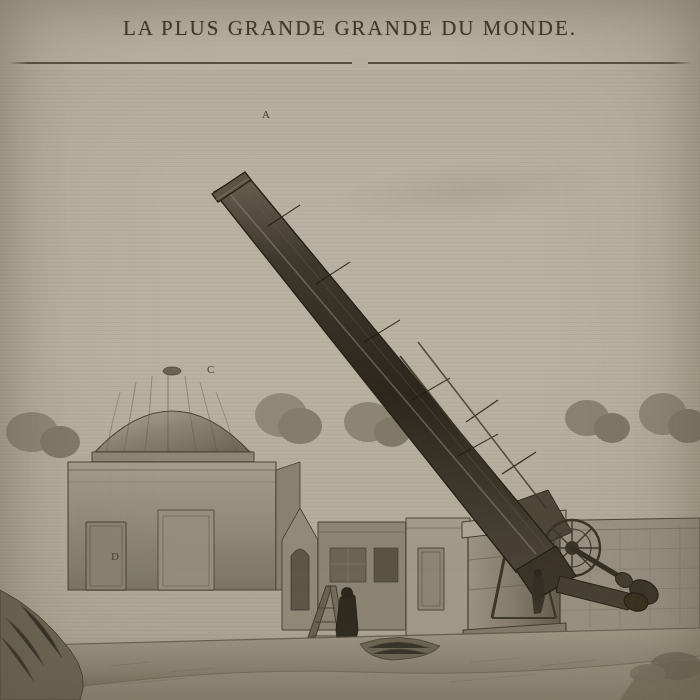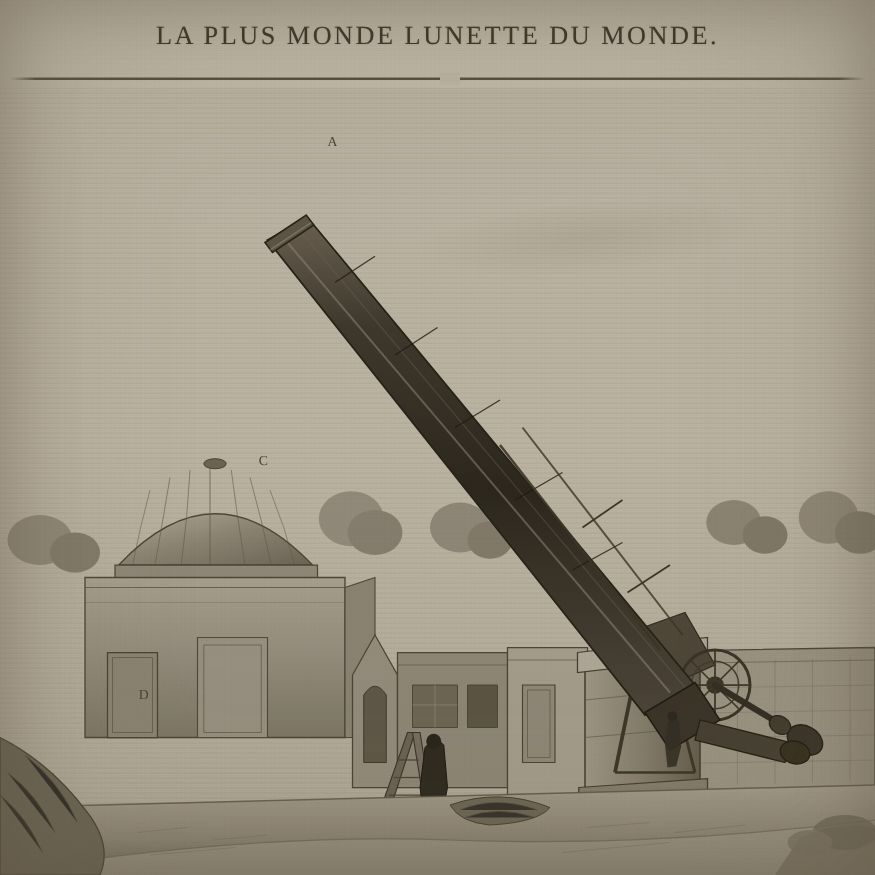--- a/index.html
+++ b/index.html
@@ -131,21 +131,21 @@
     box-shadow: inset 0 0 60px rgba(90,80,62,0.45), inset 0 0 150px rgba(110,100,80,0.25);
   }
 </style>
 </head>
 <body>
 
 <div id="page">
   <div id="paper"></div>
 
   <div id="title-block">
-    <div id="title">LA PLUS MONDE LUNETTE DU MONDE.</div>
+    <div id="title">LA PLUS GRANDE GRANDE DU MONDE.</div>
   </div>
   <div id="rule"></div>
   <div id="rule-break"></div>
 
   <div id="plate">
     <div id="sky"></div>
     <div id="sky-hatch"></div>
     <div id="sky-smudge"></div>
 
     <svg class="layer" viewBox="0 0 700 630" preserveAspectRatio="none">

